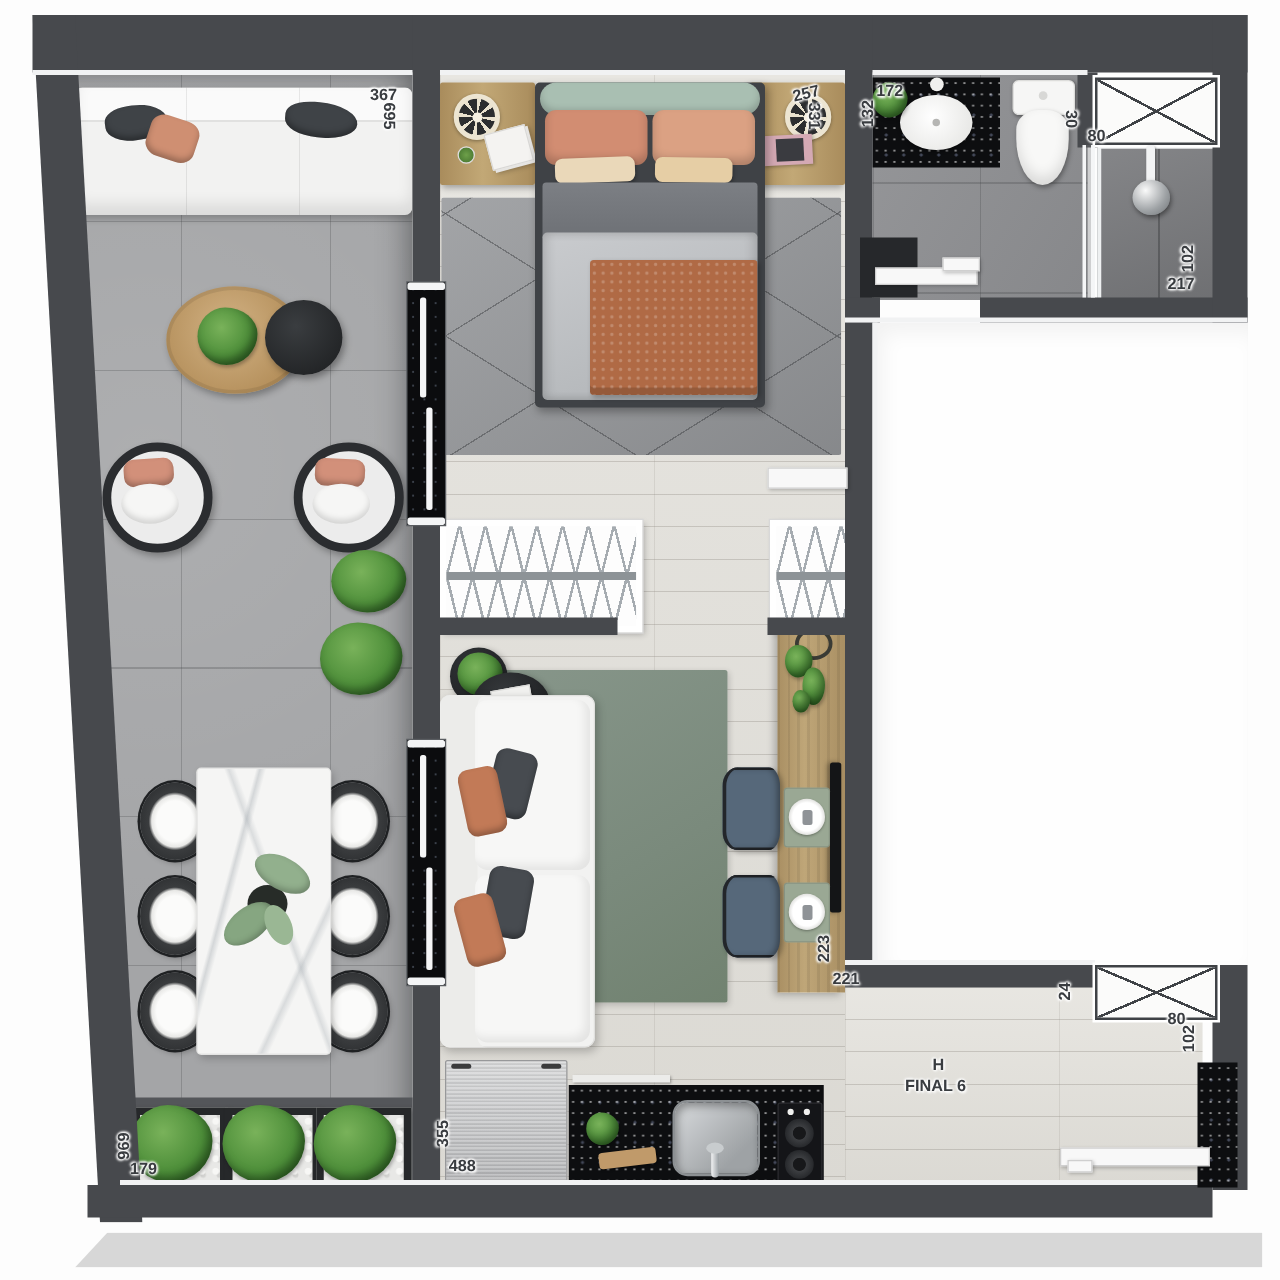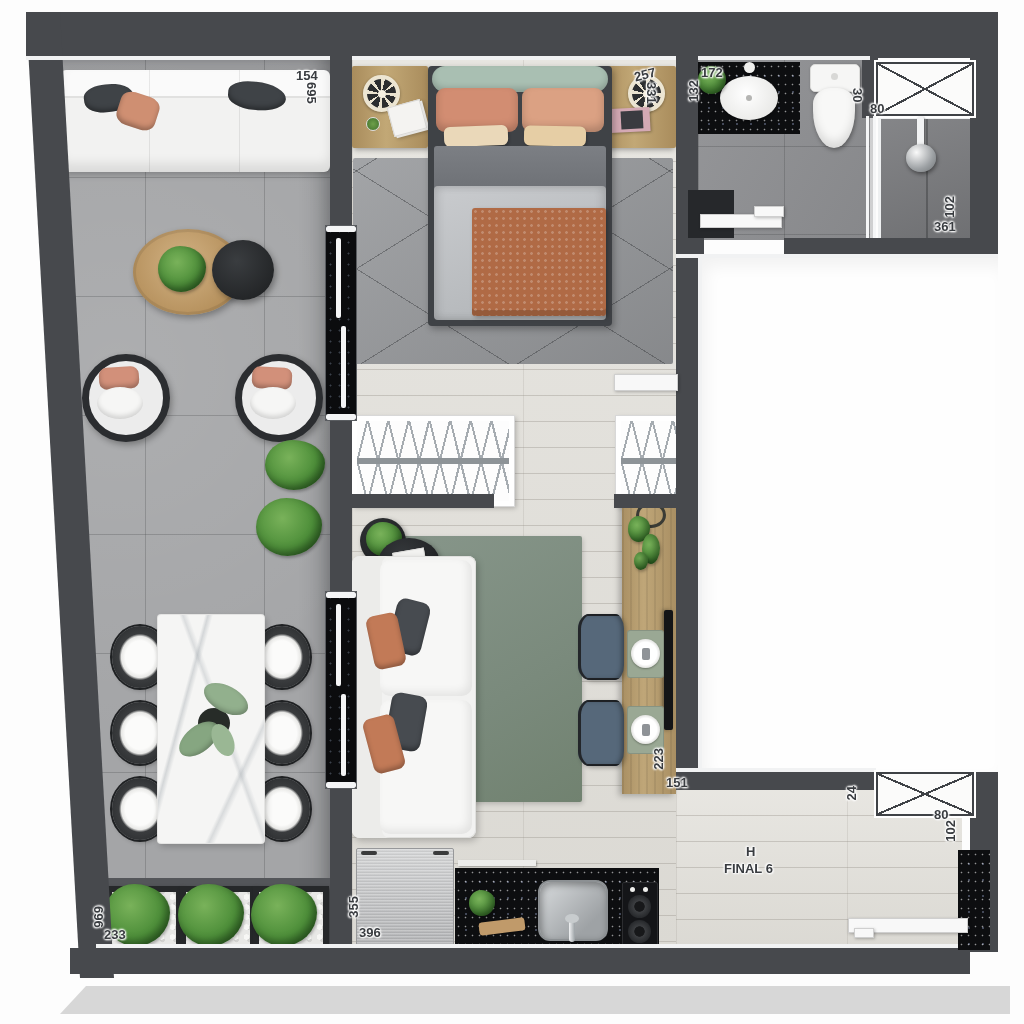--- a/index.html
+++ b/index.html
@@ -307,36 +307,36 @@
   <div class="abs" style="left:866px;top:116px;width:10px;height:122px;background:linear-gradient(90deg,#f5f6f7 0 3px,rgba(120,122,125,.35) 3px 7px,#f5f6f7 7px 10px);"></div>
   <div class="abs" style="left:917px;top:116px;width:7px;height:34px;background:#f2f3f4;border-radius:3px;box-shadow:1px 1px 2px rgba(0,0,0,.3);"></div>
   <div class="abs" style="left:906px;top:144px;width:30px;height:28px;border-radius:50%;background:radial-gradient(circle at 35% 30%,#fafafa,#9da1a4 60%,#6f7376);box-shadow:1px 2px 4px rgba(0,0,0,.45);"></div>
 
   <div class="abs speckle" style="left:958px;top:850px;width:32px;height:100px;"></div>
   <div class="abs whitebox" style="left:848px;top:918px;width:118px;height:13px;"></div>
   <div class="abs whitebox" style="left:854px;top:928px;width:18px;height:8px;"></div>
 
   <div class="abs" style="left:60px;top:986px;width:950px;height:28px;background:#d7d7d7;clip-path:polygon(26px 0,950px 0,950px 28px,0 28px);"></div>
 
-  <span class="dim" style="left:296px;top:69px;">154</span>
+  <span class="dim" style="left:296px;top:69px;">367</span>
   <span class="dim vd" style="left:305px;top:82px;">695</span>
   <span class="dim tilt" style="left:634px;top:68px;">257</span>
   <span class="dim vd" style="left:645px;top:82px;">331</span>
   <span class="dim" style="left:701px;top:66px;">172</span>
   <span class="dim vu" style="left:687px;top:80px;">132</span>
   <span class="dim vd" style="left:851px;top:88px;">30</span>
   <span class="dim" style="left:870px;top:102px;">80</span>
-  <span class="dim" style="left:934px;top:220px;">361</span>
+  <span class="dim" style="left:934px;top:220px;">217</span>
   <span class="dim vu" style="left:943px;top:196px;">102</span>
   <span class="dim vu" style="left:652px;top:748px;">223</span>
-  <span class="dim" style="left:666px;top:776px;">151</span>
+  <span class="dim" style="left:666px;top:776px;">221</span>
   <span class="dim vu" style="left:845px;top:786px;">24</span>
   <span class="dim" style="left:934px;top:808px;">80</span>
   <span class="dim vu" style="left:944px;top:820px;">102</span>
   <span class="dim vu" style="left:347px;top:896px;">355</span>
-  <span class="dim" style="left:359px;top:926px;">396</span>
+  <span class="dim" style="left:359px;top:926px;">488</span>
   <span class="dim vu" style="left:92px;top:906px;">969</span>
-  <span class="dim" style="left:104px;top:928px;">233</span>
+  <span class="dim" style="left:104px;top:928px;">179</span>
 
   <span class="dim" style="left:746px;top:845px;">H</span>
   <span class="dim" style="left:724px;top:862px;">FINAL 6</span>
 
 </div>
 
 </body></html>

